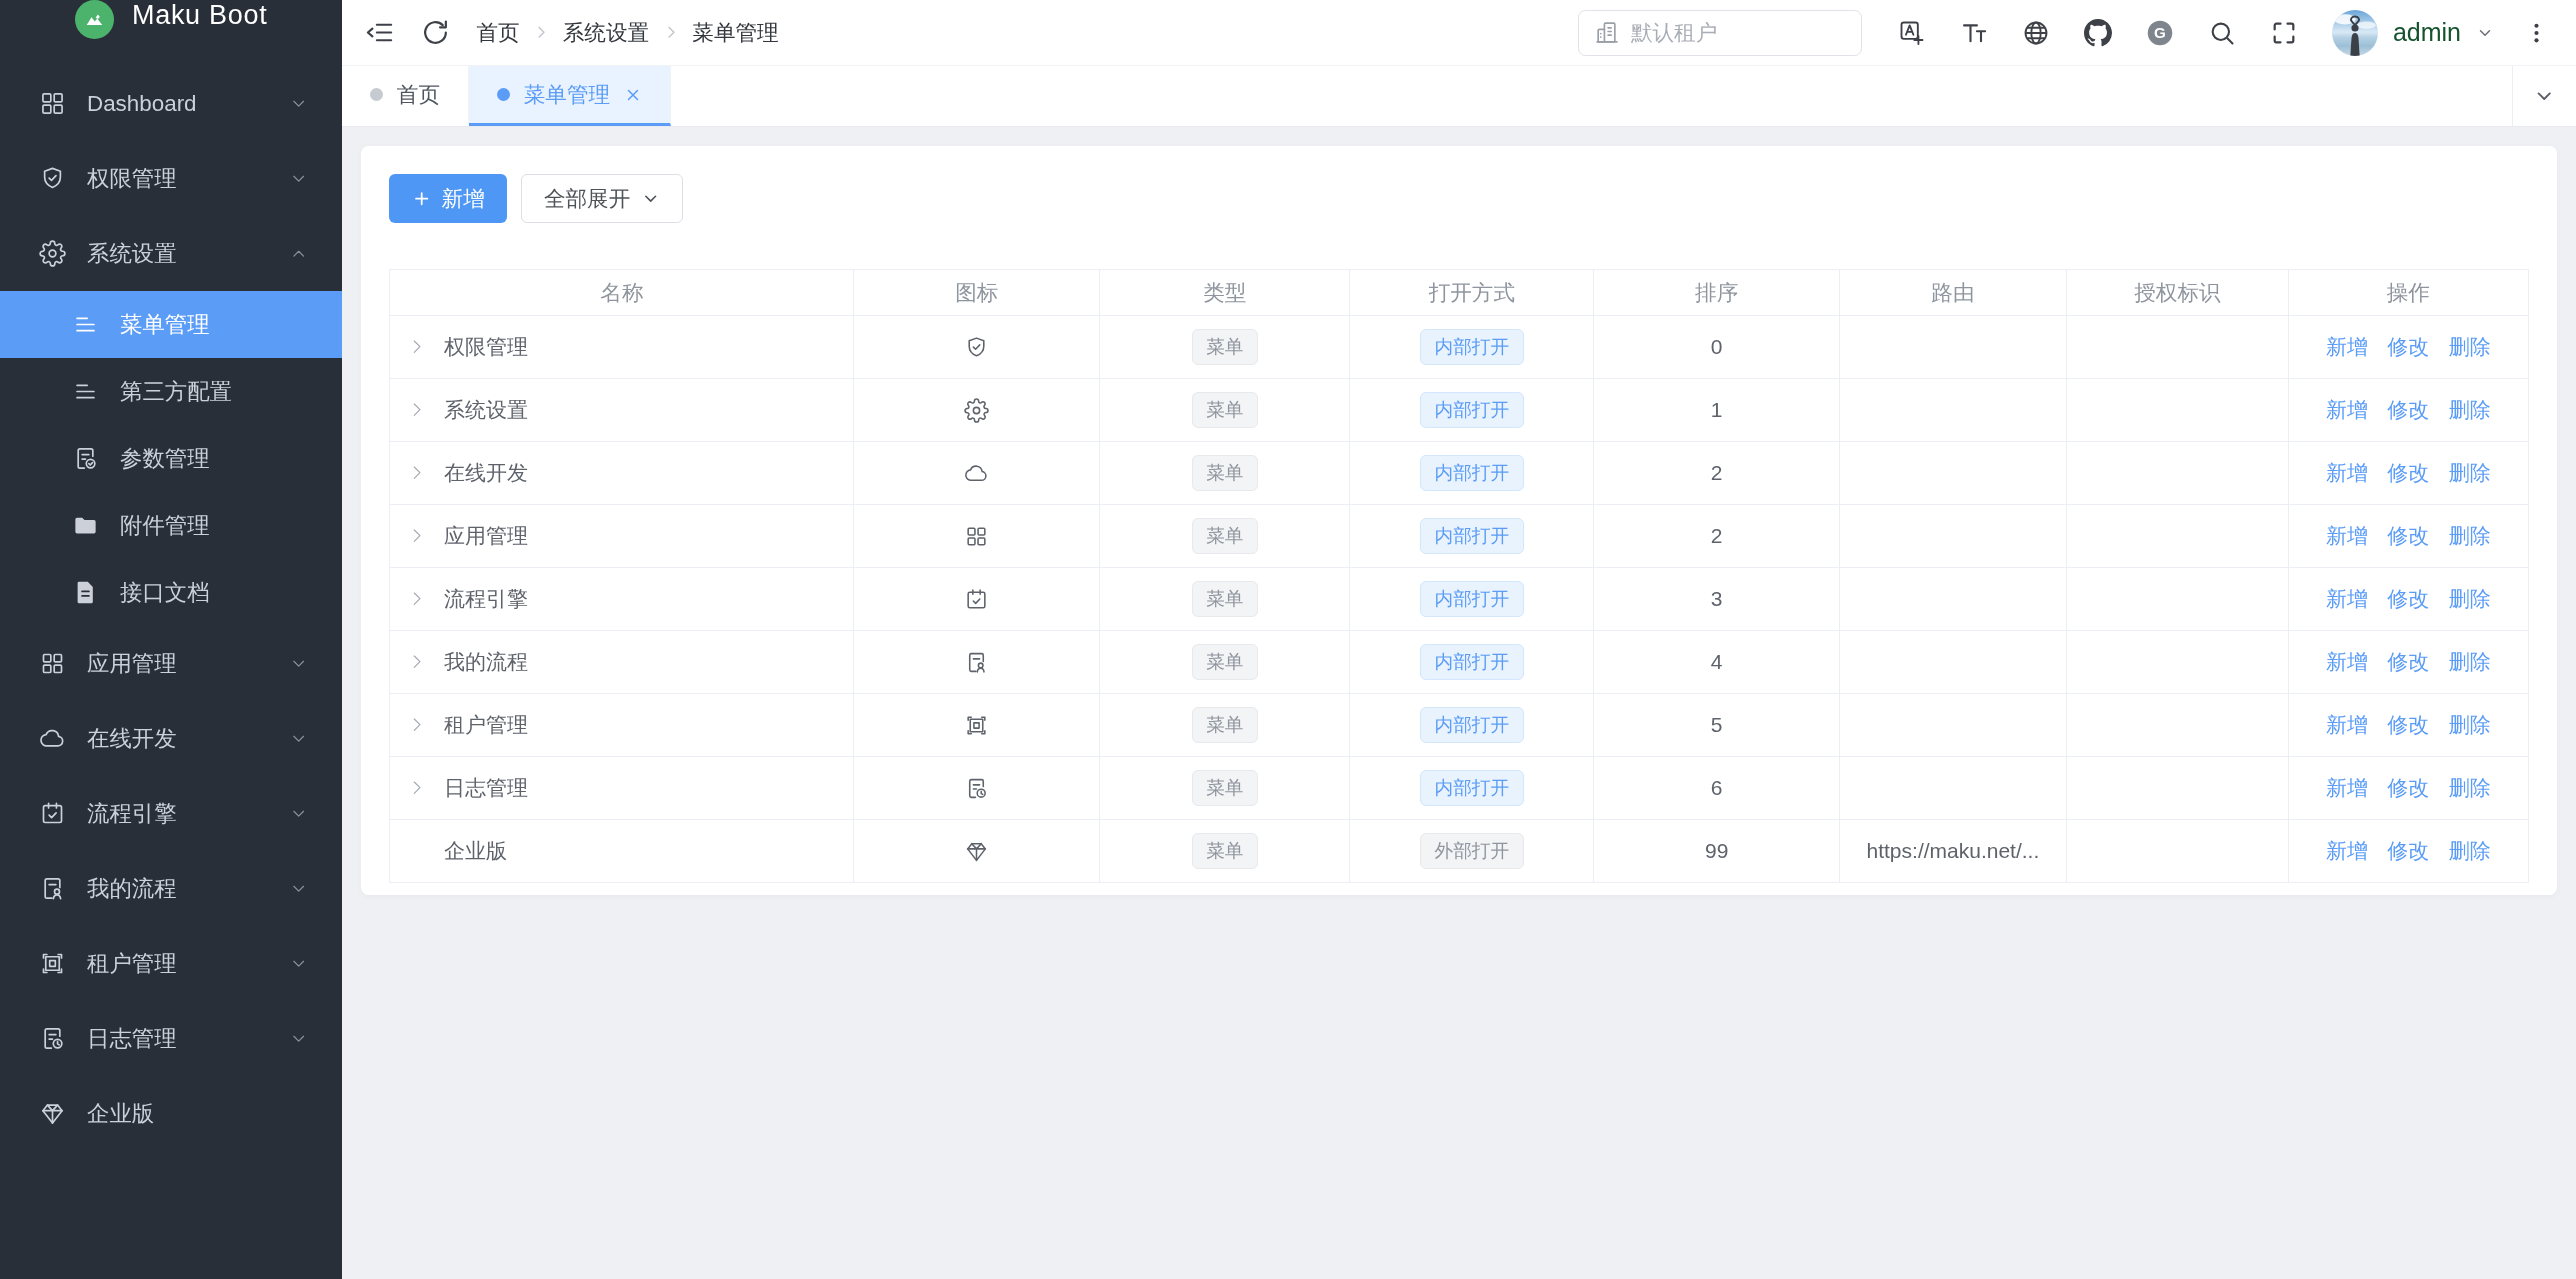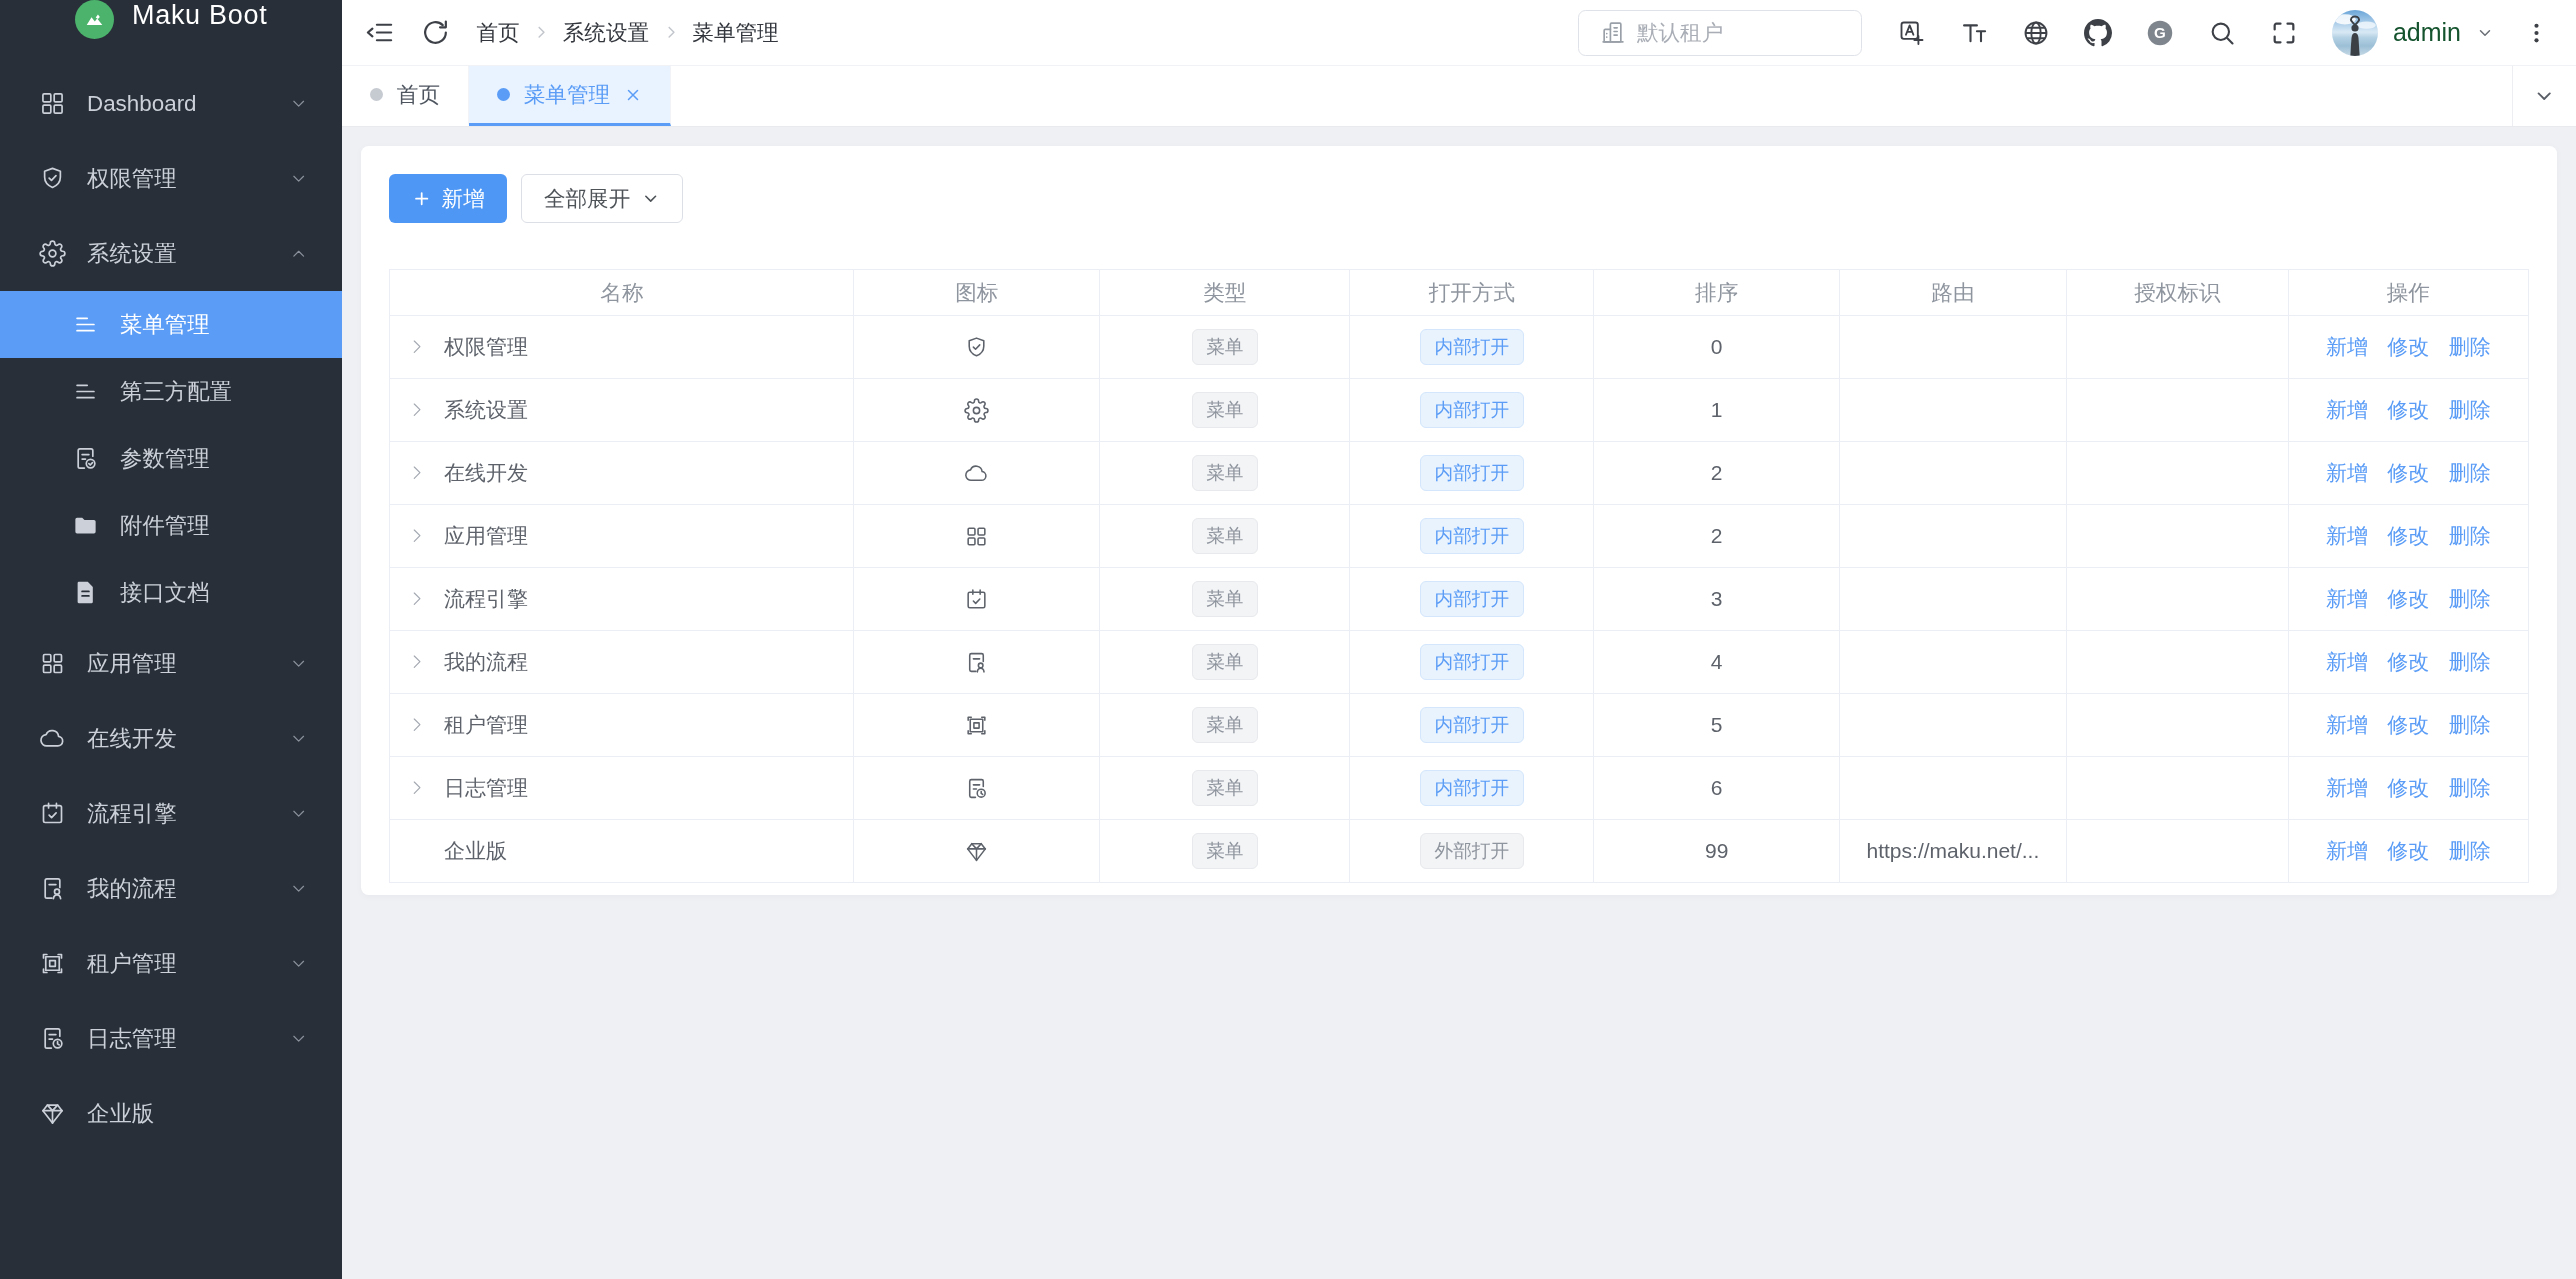--- a/index.html
+++ b/index.html
@@ -31,21 +31,21 @@
 
   
   .topbar { height:66px; flex-shrink:0; background:#fff; display:flex; align-items:center;
     padding:0 27px 0 22.4px; border-bottom:0.7px solid #f1f2f5; }
   .hbtn { width:31px; height:31px; color:#3d4147; display:flex; margin-right:25px; cursor:pointer; }
   .hbtn svg { width:31px; height:31px; }
   .breadcrumb { display:flex; align-items:center; gap:13.4px; font-size:21.6px; color:#33373d; }
   .bsep { width:16.4px; height:16.4px; color:#c3c7cd; display:flex; }
   .bsep svg { width:16.4px; height:16.4px; }
   .tenant { margin-left:auto; width:284px; height:46px; border:1.5px solid #dfe2e8; border-radius:7.5px;
-    display:flex; align-items:center; padding:0 21px; gap:12px; background:#fff; }
+    display:flex; align-items:center; padding:0 15px; gap:12px; background:#fff; }
   .tenant .ticon { width:25px; height:25px; color:#9aa0a8; display:flex; flex-shrink:0; }
   .tenant .ticon svg { width:25px; height:25px; }
   .tenant input { border:none; outline:none; width:100%; font-size:21.6px; color:#4c5056;
     font-family:inherit; background:transparent; }
   .tenant input::placeholder { color:#a9adb5; }
   .hicons { display:flex; align-items:center; gap:34px; margin-left:36px; }
   .hicon { width:28px; height:28px; color:#3d4147; display:flex; cursor:pointer; }
   .hicon svg { width:28px; height:28px; }
   .userbox { display:flex; align-items:center; gap:15px; margin-left:34px; cursor:pointer; }
   .avatar { width:46px; height:46px; border-radius:50%; overflow:hidden; flex-shrink:0; }

